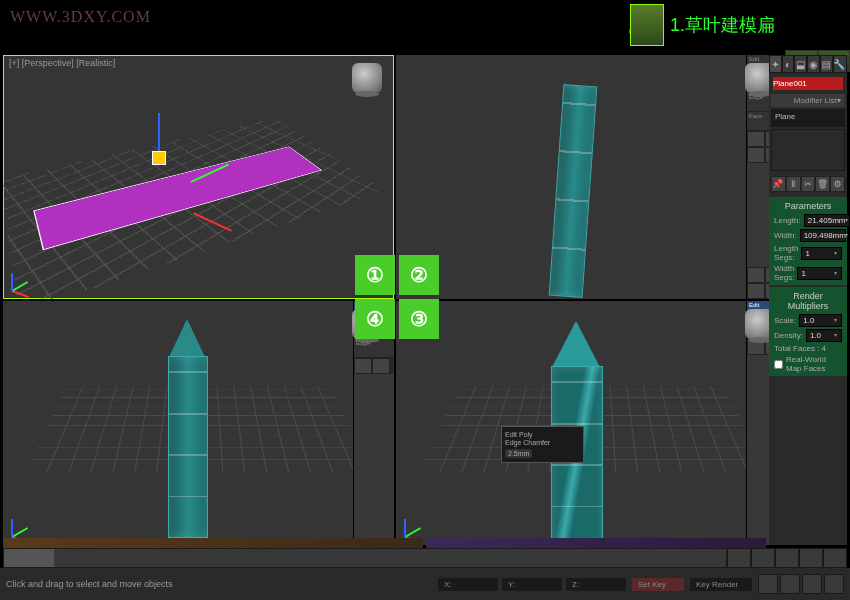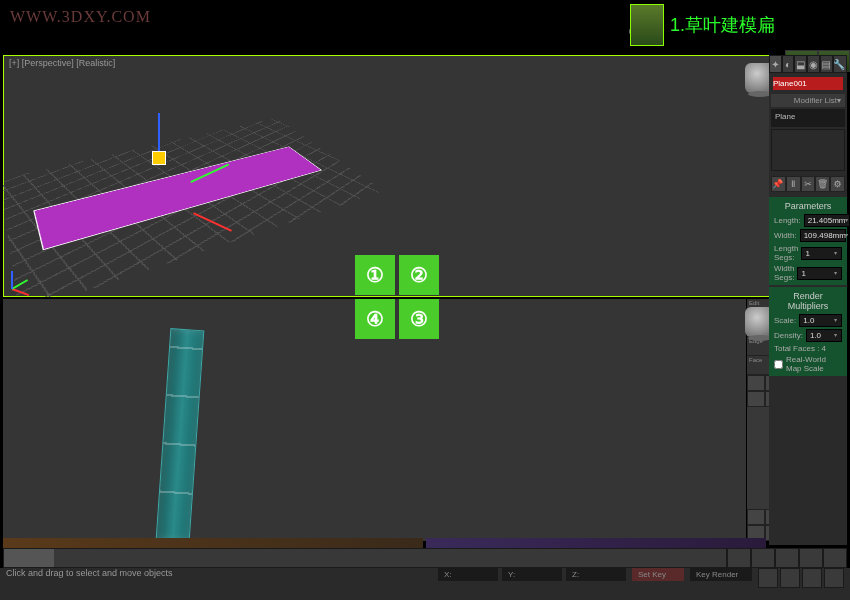--- a/index.html
+++ b/index.html
@@ -3,21 +3,21 @@
 <meta charset="utf-8">
 <style>
 html,body{margin:0;padding:0;width:850px;height:600px;background:#000;font-family:Arial,sans-serif;font-size:9px;color:#aaa;overflow:hidden}
 .watermark{position:absolute;top:8px;left:10px;color:#6a3a3a;font-size:16px;font-family:Georgia,serif;letter-spacing:1px;z-index:20}
 .topbar{position:absolute;top:0;right:0;height:50px;width:220px;display:flex;align-items:center}
 .expand-ic{position:absolute;top:20px;right:210px;color:#ccc;font-size:14px}
 .green-sq{width:32px;height:40px;background:linear-gradient(#5a7a2a,#2a4a1a);border:1px solid #8aff00;margin-right:6px}
 .step-label{color:#2aff2a;font-weight:normal;font-size:18px;text-shadow:1px 1px 0 #000}
 .step-thumbs{position:absolute;top:50px;right:0;height:22px;width:65px;display:flex}
 .step-thumbs div{flex:1;background:linear-gradient(#3a5a2a,#1a3a0a);border:1px solid #333}
-.quad{position:absolute;top:55px;left:3px;width:784px;height:490px;display:grid;grid-template-columns:1fr;grid-template-rows:1fr 1fr;gap:2px;background:#000}
+.quad{position:absolute;top:55px;left:3px;width:784px;height:490px;display:grid;grid-template-columns:1fr 1fr;grid-template-rows:1fr 1fr;gap:2px;background:#000}
 .vp{position:relative;background:#353535;overflow:hidden}
 .vp.active{outline:1px solid #aaff00;outline-offset:-1px}
 .vp-label{position:absolute;top:3px;left:6px;color:#999;font-size:9px;z-index:5}
 .cube{position:absolute;top:8px;right:12px;width:30px;height:30px;background:radial-gradient(circle at 40% 35%,#ccc,#888 60%,#555);border-radius:6px;z-index:5}
 .cube::after{content:'';position:absolute;bottom:-4px;left:3px;width:24px;height:6px;border-radius:50%;background:#666}
 .grid-persp{position:absolute;top:40px;left:15px;width:340px;height:180px;background:
 repeating-linear-gradient(75deg,transparent 0 22px,#555 22px 23px),
 repeating-linear-gradient(-15deg,transparent 0 14px,#555 14px 15px);
 transform:perspective(400px) rotateX(55deg) rotateZ(-25deg);transform-origin:center}
 .plane-strip{position:absolute;top:105px;left:40px;width:290px;height:58px;background:#b030c0;transform:perspective(400px) rotateX(55deg) rotateZ(-25deg);transform-origin:center;box-shadow:0 0 0 1px #fff inset}
@@ -68,21 +68,21 @@
 .param-row label{flex:1;color:#aaa}
 .spinner{background:#1a1a1a;color:#ddd;padding:1px 3px;width:38px;display:flex;justify-content:space-between;align-items:center;font-size:8px;border:1px solid #000}
 .spinner::after{content:'▸';transform:rotate(90deg);font-size:6px;color:#888}
 .chk{display:flex;align-items:center;padding:1px 3px;gap:3px;font-size:8px}
 .chk input{width:9px;height:9px;margin:0}
 .timeline{position:absolute;bottom:32px;left:3px;right:3px;height:20px;background:#2a2a2a;display:flex}
 .tl-slider{flex:1;background:#383838;border:1px solid #1a1a1a;position:relative}
 .tl-slider::before{content:'';position:absolute;left:0;top:0;width:50px;height:100%;background:#555}
 .tl-btns{width:120px;display:flex}
 .tl-btns span{flex:1;background:#3a3a3a;border:1px solid #1a1a1a}
-.status{position:absolute;bottom:0;left:0;right:0;height:32px;background:#2a2a2a;display:flex;align-items:flex-start;padding:0 6px;gap:6px}
+.status{position:absolute;bottom:0;left:0;right:0;height:32px;background:#2a2a2a;display:flex;align-items:center;padding:0 6px;gap:6px}
 .status-txt{color:#999;font-size:9px;flex:1}
 .status-coords{display:flex;gap:4px}
 .coord-box{background:#1a1a1a;padding:2px 6px;color:#888;width:48px;font-size:8px}
 .status-right{display:flex;gap:2px}
 .status-right span{width:18px;height:18px;background:#3a3a3a;border:1px solid #1a1a1a}
 .bottom-strip{position:absolute;bottom:52px;left:3px;width:420px;height:10px;background:linear-gradient(90deg,#5a3a1a,#3a2a1a);z-index:12}
 .bottom-strip2{position:absolute;bottom:52px;left:426px;width:340px;height:10px;background:linear-gradient(90deg,#3a2a5a,#2a1a3a);z-index:12}
 </style>
 </head>
 <body>
@@ -256,21 +256,21 @@
     </div>
     <div class="param-row">
       <label>Density:</label>
       <div class="spinner">1.0</div>
     </div>
     <div class="param-row">
         <label>Total Faces : 4</label>
       </div>
     <div class="chk">
         <input type="checkbox" style="">
-        <span>Real-World Map Scale</span>
+        <span>Real-World Map Faces</span>
       </div>
   </div>
 </div>
 
 <div class="bottom-strip"></div>
 <div class="bottom-strip2"></div>
 
 <div class="timeline">
   <div class="tl-slider"></div>
   <div class="tl-btns">

